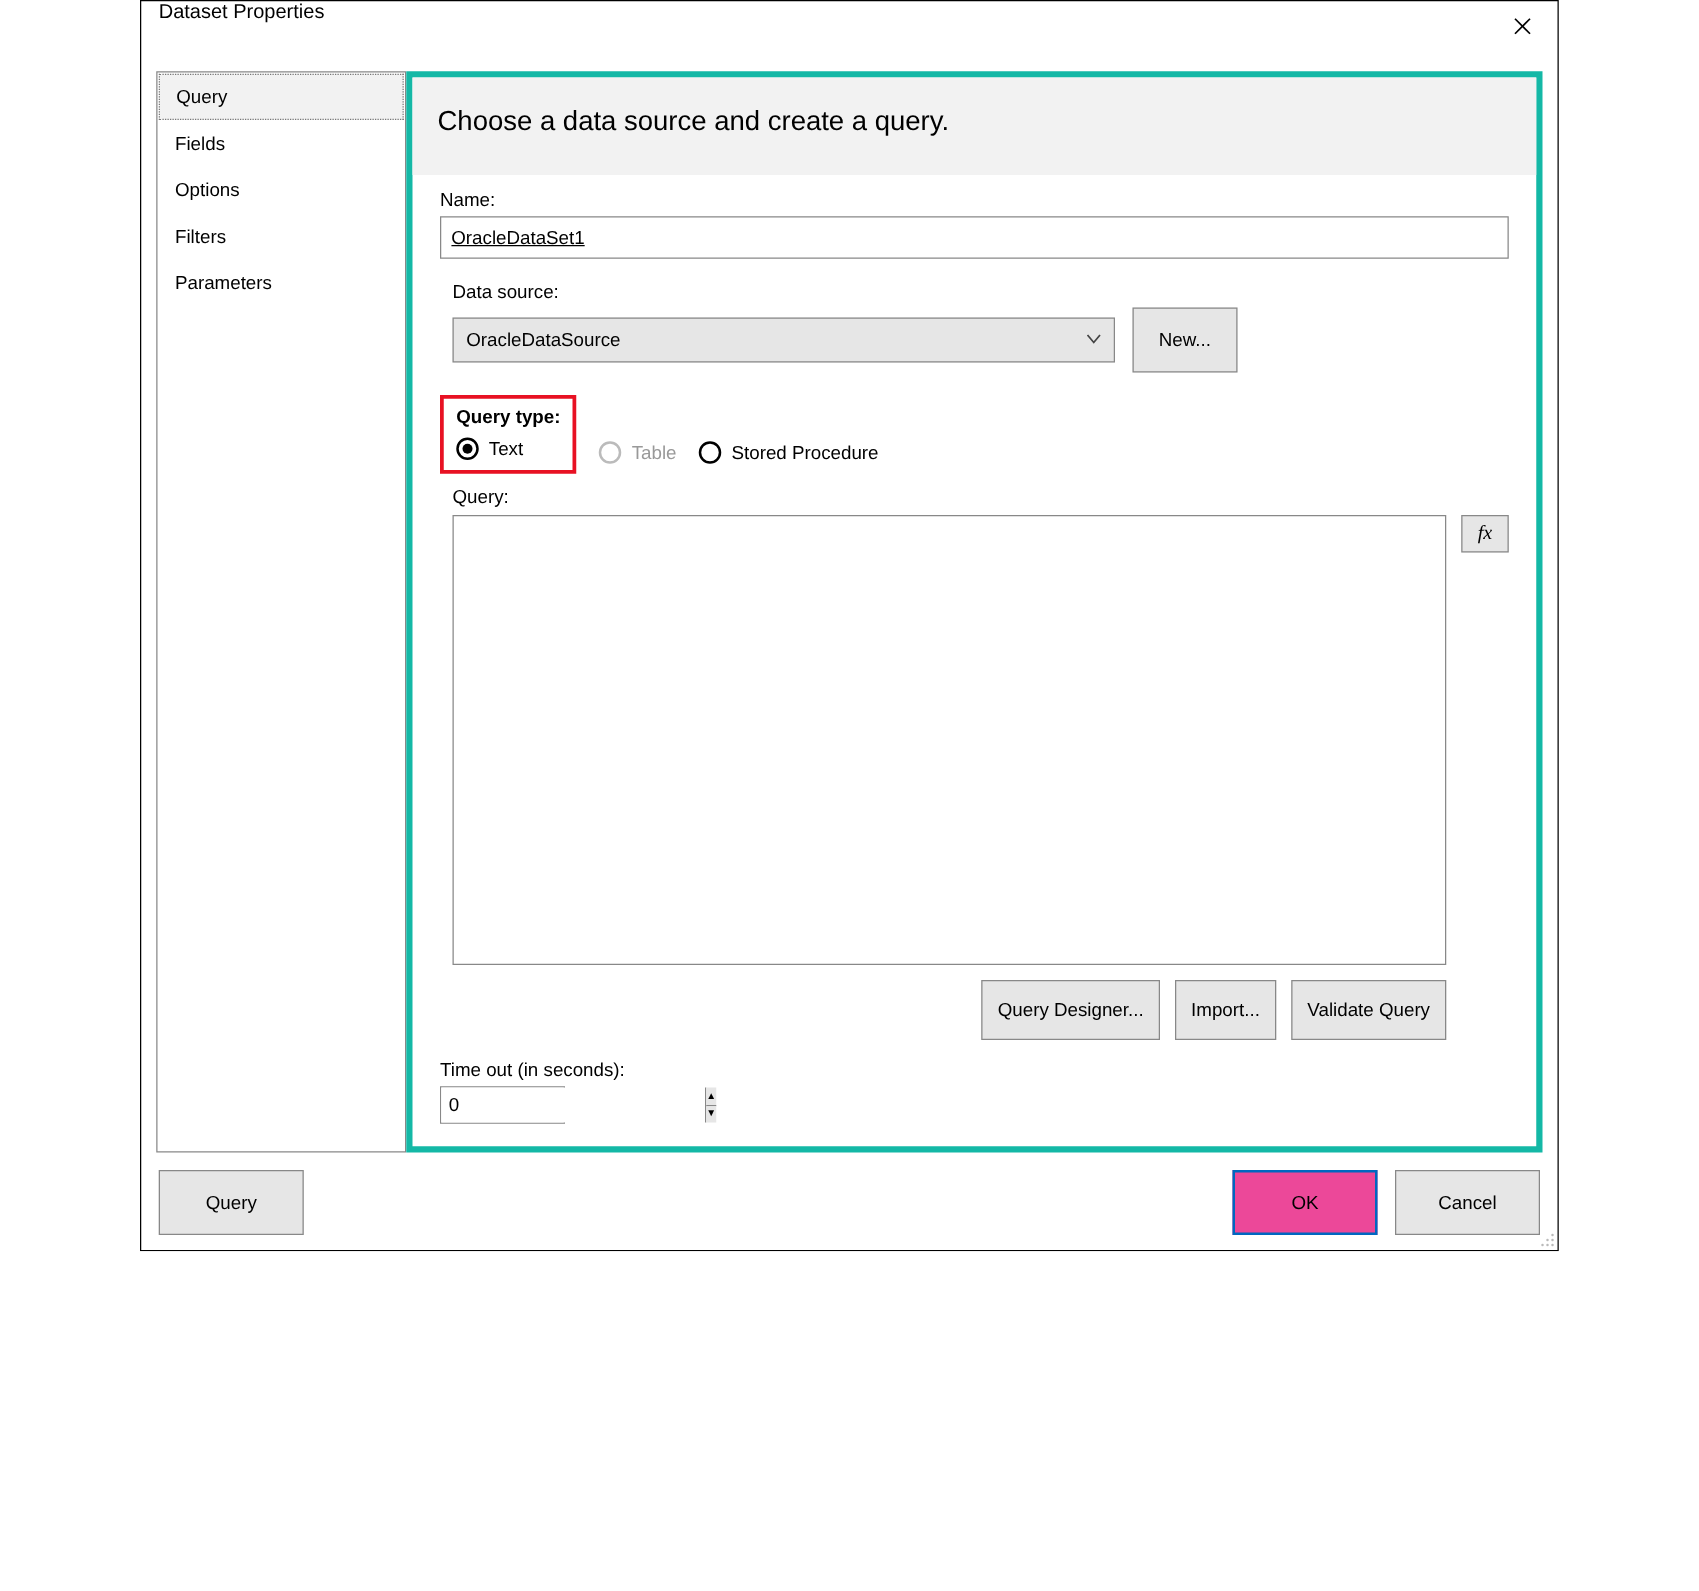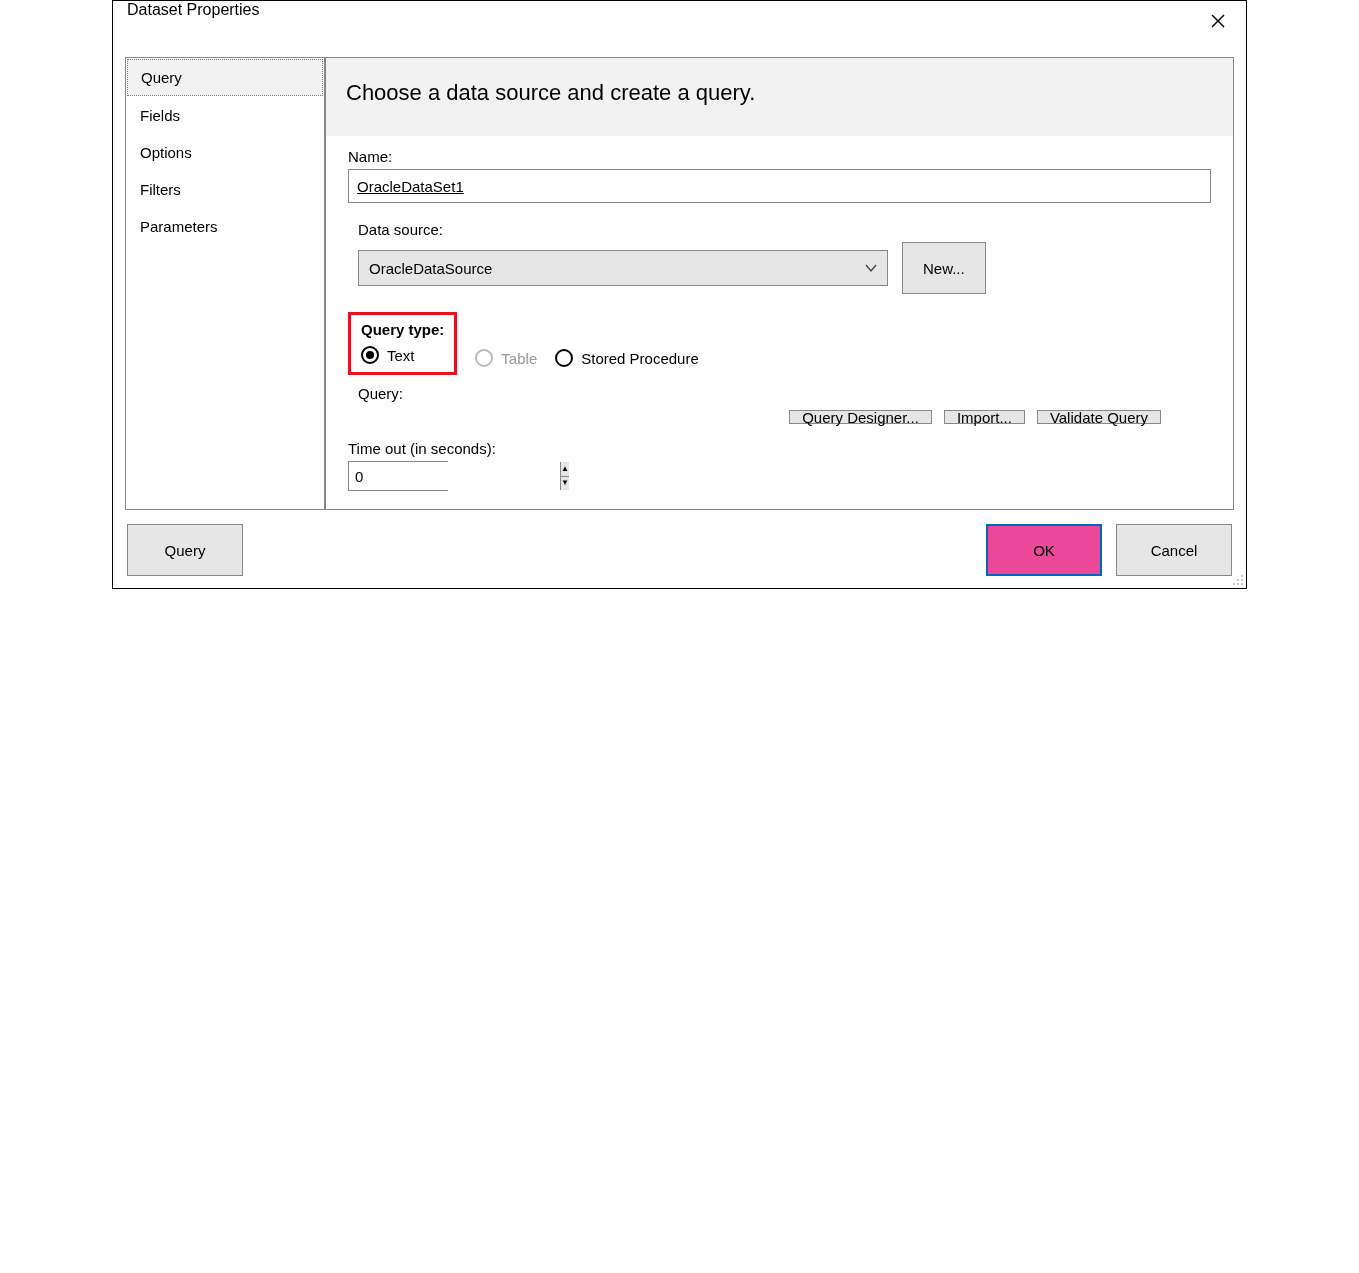--- a/index.html
+++ b/index.html
@@ -53,21 +53,21 @@
     font-size: 15px;
   }
   .nav-item.selected {
     background: #f2f2f2;
     border: 1px dotted #777;
     margin: 1px;
     padding: 9px 13px;
   }
   .main-panel {
     flex: 1;
-    border: 1px solid #14b8a6;
+    border: 5px solid #14b8a6;
     background: #fff;
     display: flex;
     flex-direction: column;
   }
   .panel-header {
     background: #f2f2f2;
     padding: 22px 20px 30px 20px;
     font-size: 22px;
     font-weight: 400;
   }
@@ -117,21 +117,21 @@
     border: 1px solid #888;
     background: #e6e6e6;
     padding: 0 20px;
     font-size: 15px;
     font-family: inherit;
     cursor: pointer;
     display: inline-flex;
     align-items: center;
     justify-content: center;
   }
-  .btn.small { height: 14px; padding: 0 12px; }
+  .btn.small { height: 48px; padding: 0 12px; }
   .highlight-box {
     border: 3px solid #e81123;
     padding: 6px 10px 8px 10px;
     display: inline-block;
     margin-top: 18px;
   }
   .query-type-label {
     font-weight: 600;
     font-size: 15px;
     margin-bottom: 8px;
@@ -344,20 +344,28 @@
             <span>Table</span>
           </div>
           <div class="radio-wrap" style="margin-bottom:8px">
             <span class="radio-circle"></span>
             <span>Stored Procedure</span>
           </div>
         </div>
 
         <div class="indent-block" style="margin-top:10px">
           <div class="field-label">Query:</div>
+          <div class="query-area-row">
+            <div class="query-textarea-wrap">
+              <textarea class="query-textarea" style=""></textarea>
+            </div>
+            <div class="fx-btn">
+              <span>fx</span>
+            </div>
+          </div>
           <div class="query-buttons-row" style="padding-right:50px">
             <button class="btn small">
               <span>Query Designer...</span>
             </button>
             <button class="btn small">
               <span>Import...</span>
             </button>
             <button class="btn small">
               <span>Validate Query</span>
             </button>

